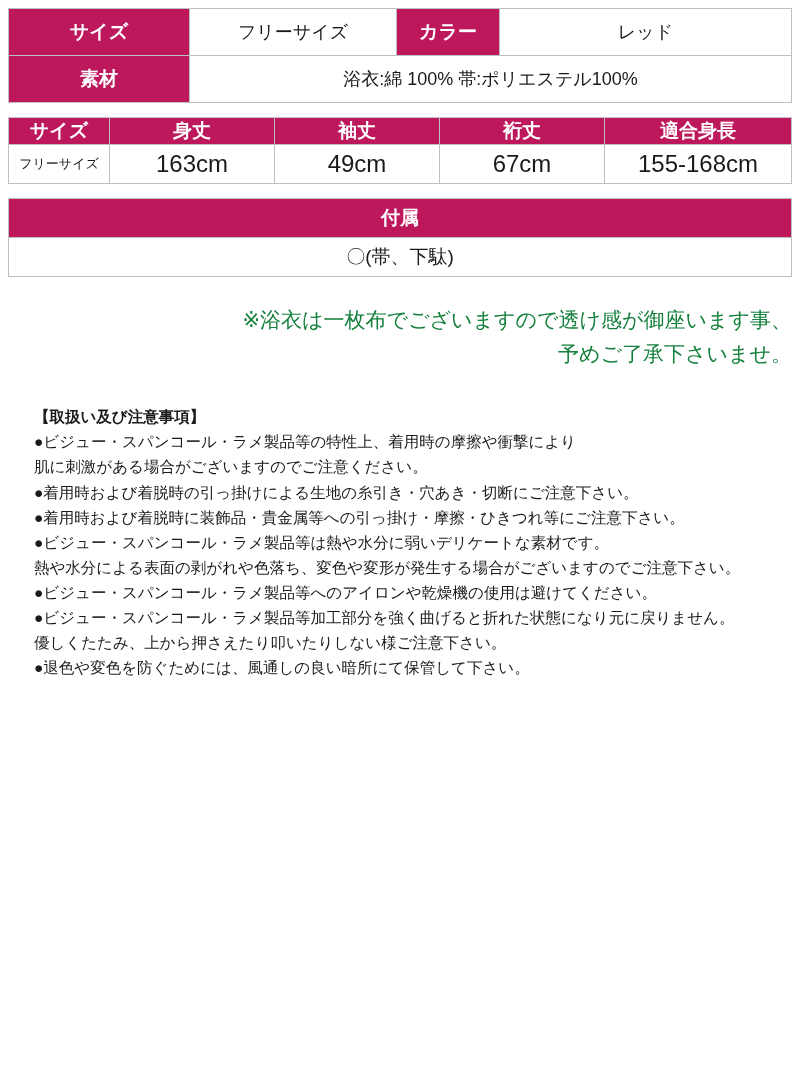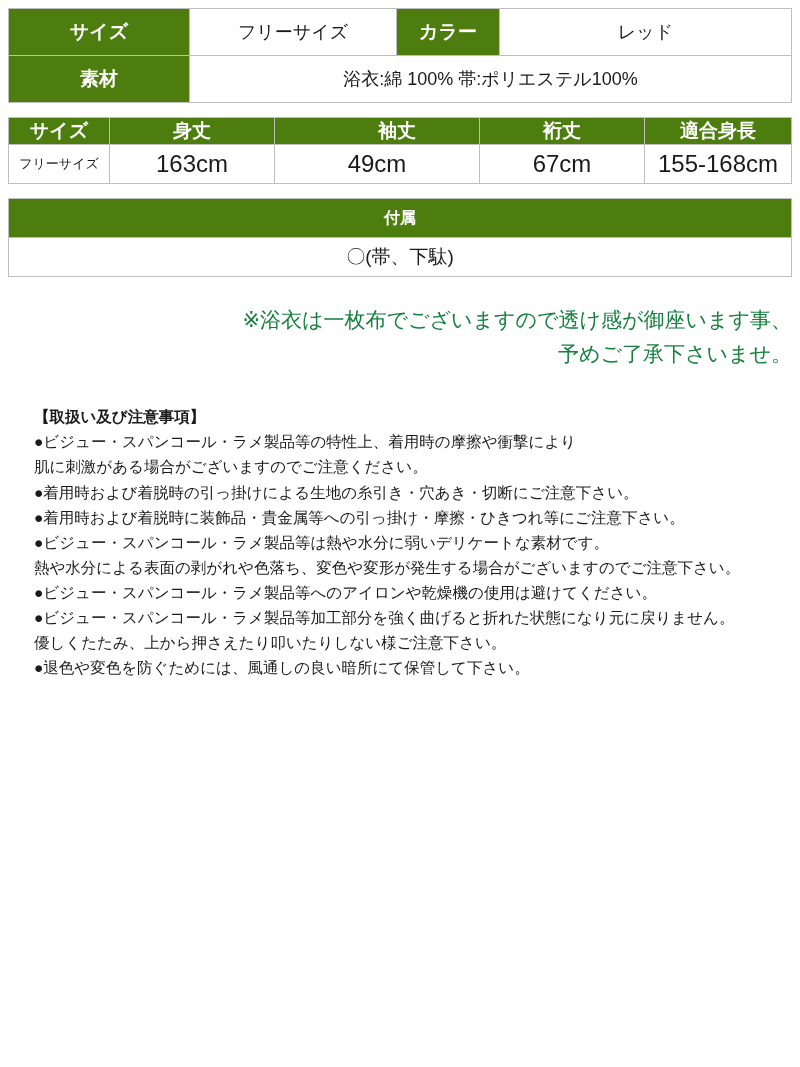--- a/index.html
+++ b/index.html
@@ -28,21 +28,21 @@
     table-layout: fixed;
   }
   td, th {
     border: 1px solid #bfbfbf;
     padding: 0;
     text-align: center;
     vertical-align: middle;
     font-weight: normal;
   }
   .hdr {
-    background: #4d7c0f;
+    background: #be185d;
     color: #ffffff;
     font-size: 19px;
     font-weight: bold;
   }
   .val {
     background: #ffffff;
     color: #1a1a1a;
     font-size: 18px;
   }
 
@@ -52,34 +52,34 @@
   .spec-table .c2 { width: 206px; }
   .spec-table .c3 { width: 102px; }
   .spec-table .c4 { width: auto; border-radius: 22px; }
   .spec-table .mat-label { width: 180px; }
 
   
   .meas-table { margin-top: 14px; }
   .meas-table td { height: 38px; }
   .meas-table .m1 { width: 100px; }
   .meas-table .m2 { width: 164px; }
-  .meas-table .m3 { width: 164px; padding-left: 40px; }
+  .meas-table .m3 { width: 164px; }
   .meas-table .m4 { width: 164px; }
   .meas-table .m5 { width: auto; }
   .meas-table .rowlabel {
     background: #ffffff;
     font-size: 13px;
     color: #1a1a1a;
   }
   .meas-table .hdr { font-size: 19px; }
   .meas-table .val { font-size: 24px; }
 
   
   .acc-table { margin-top: 14px; }
-  .acc-table .hdr { height: 38px; font-size: 16px; }
+  .acc-table .hdr { height: 38px; font-size: 19px; }
   .acc-table .val { height: 38px; font-size: 19px; }
 
   
   .notice {
     margin-top: 26px;
     text-align: right;
     font-size: 21px;
     line-height: 1.6;
     color: #15803d;
   }

